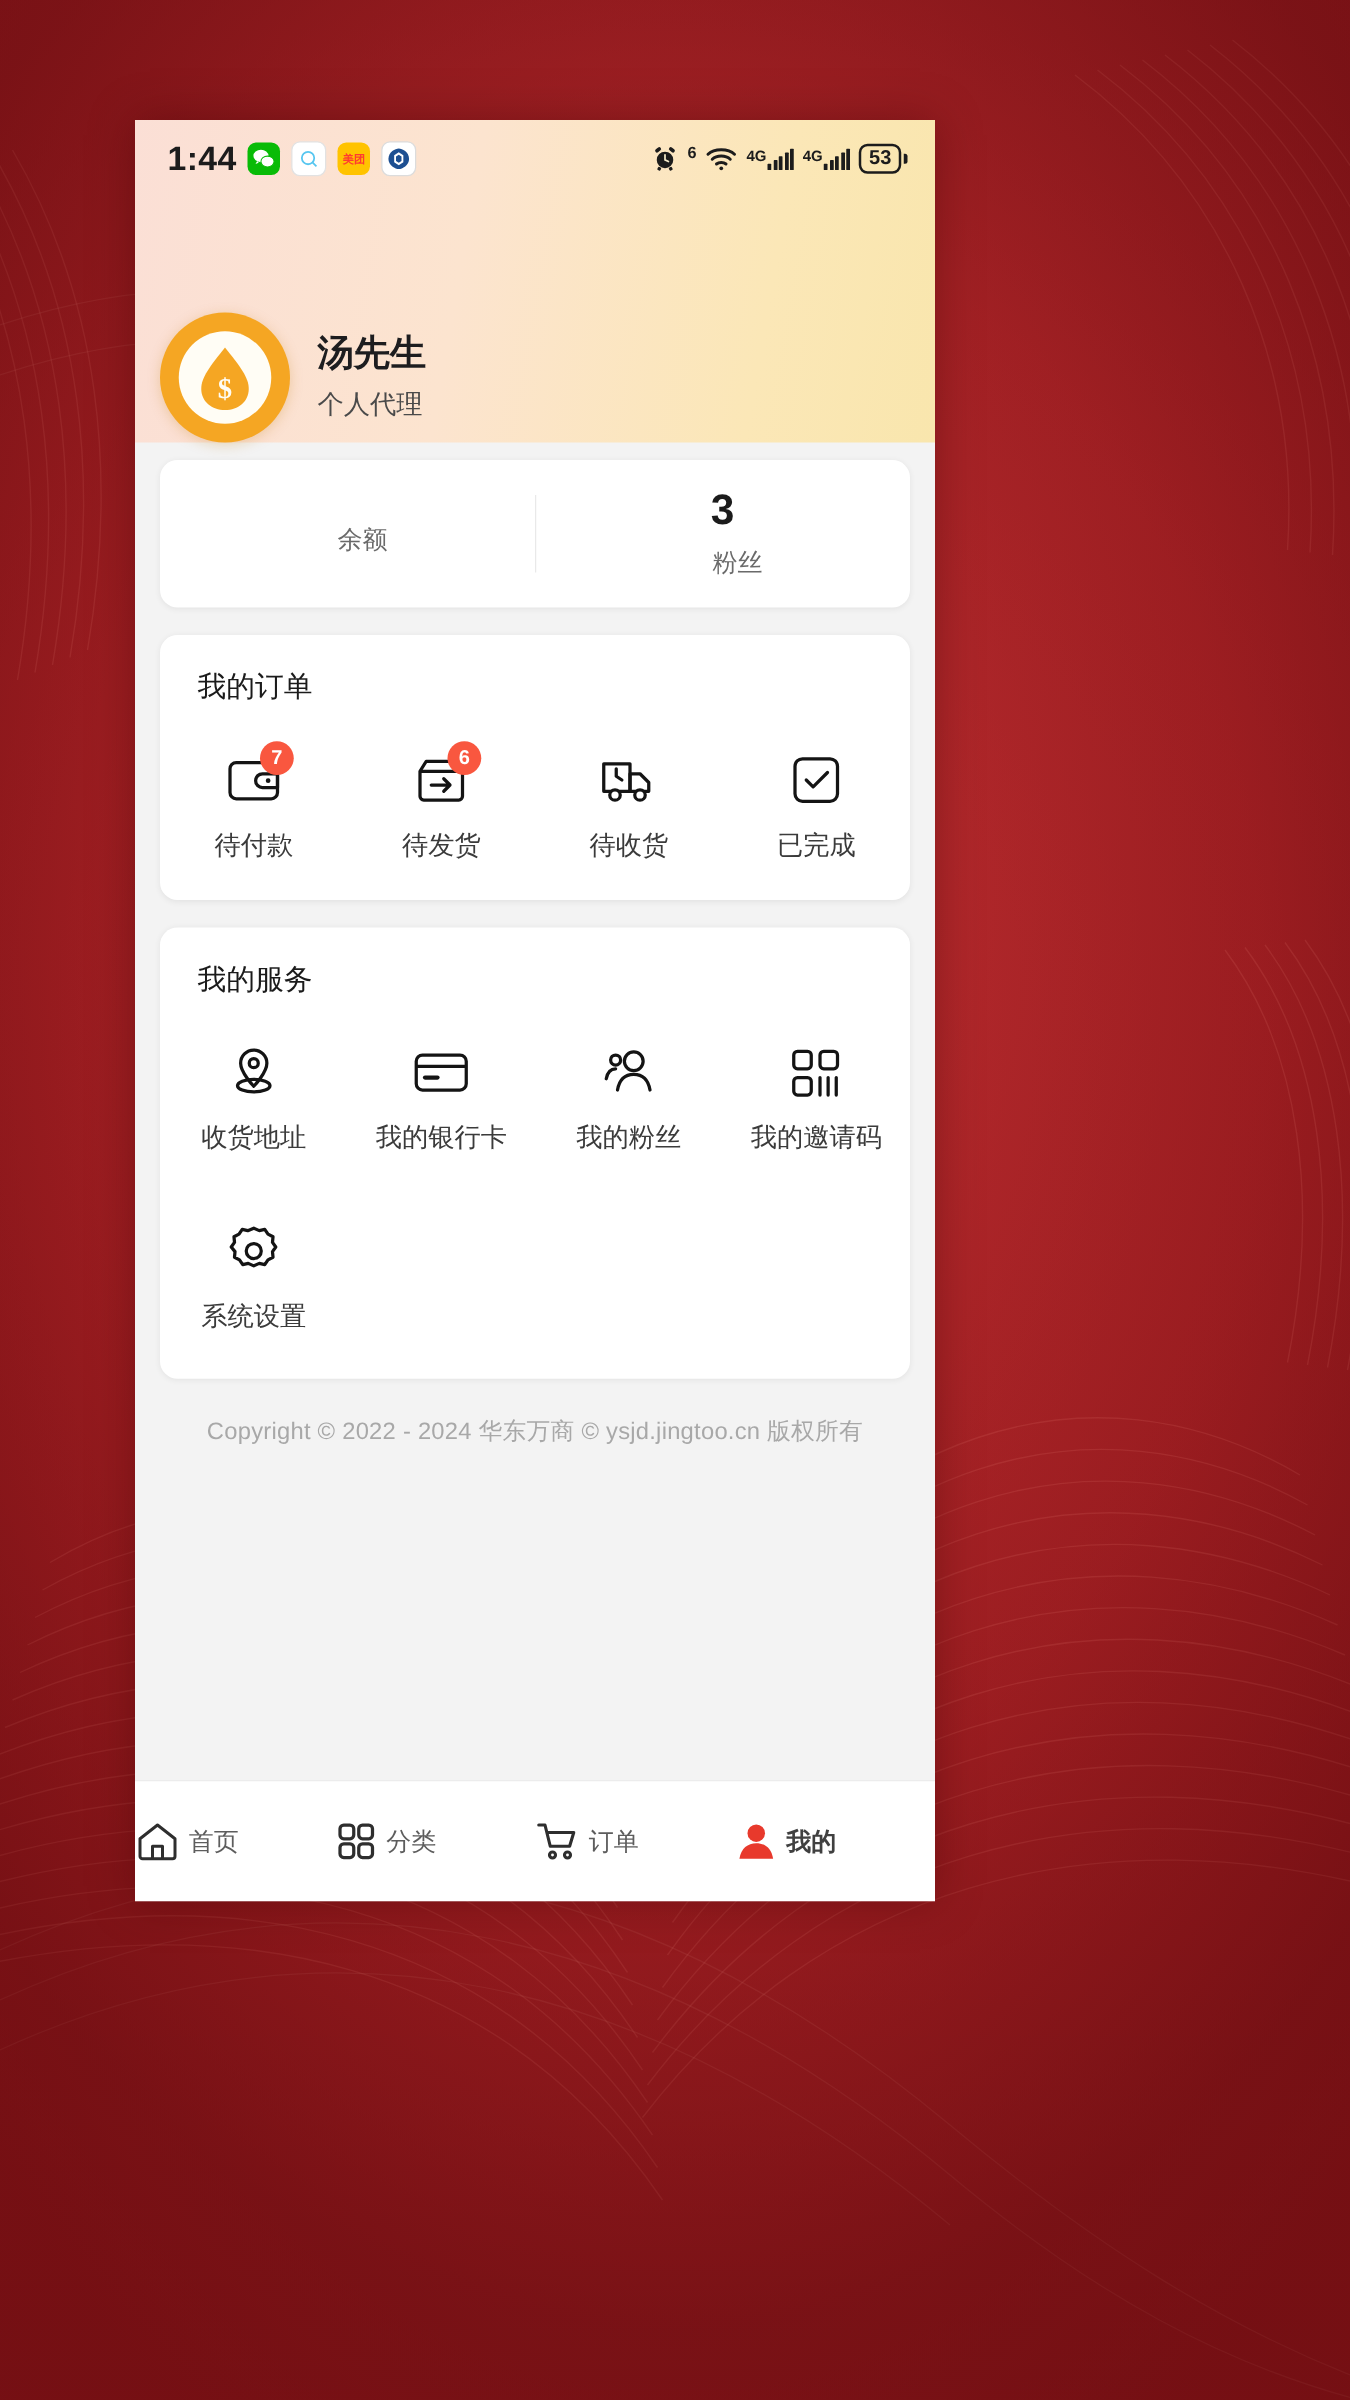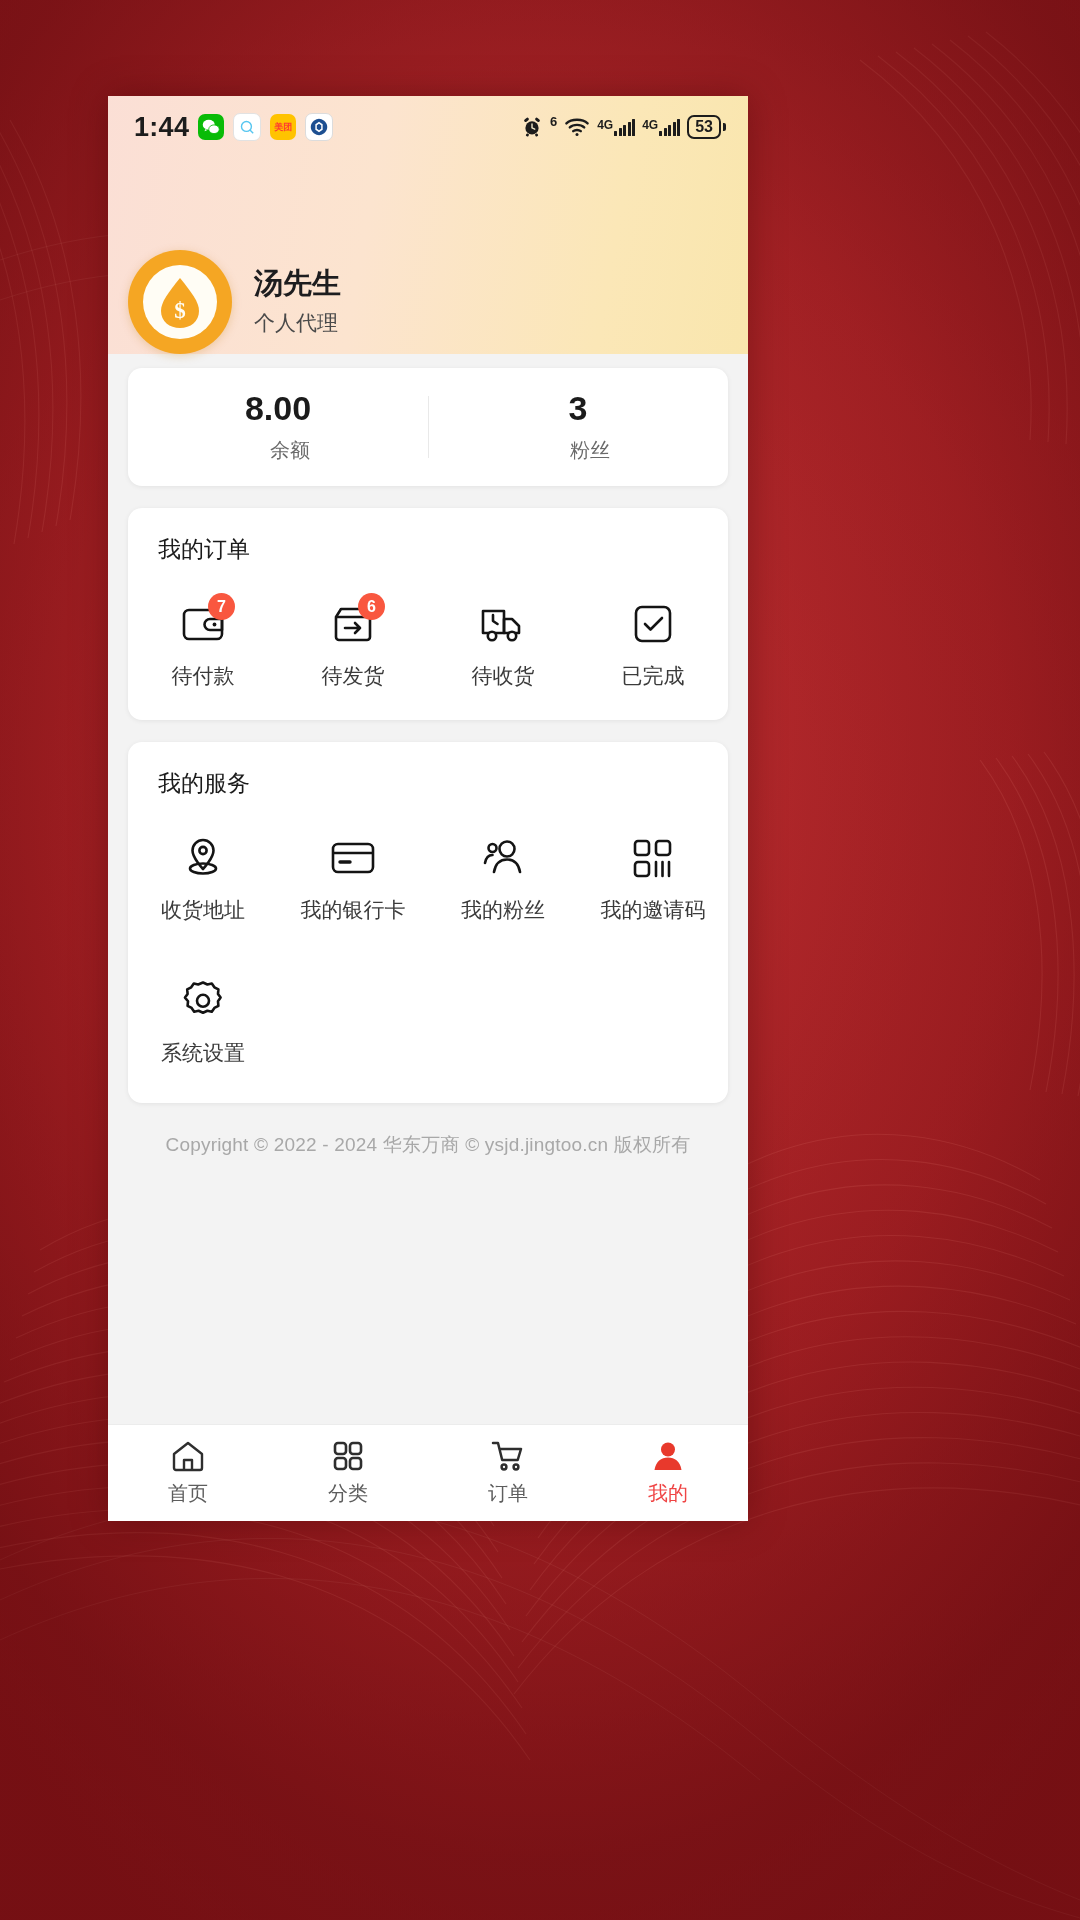--- a/index.html
+++ b/index.html
@@ -90,23 +90,23 @@
          background:#f9573f;color:#fff;font-size:16px;font-weight:600;display:flex;
          align-items:center;justify-content:center;padding:0 6px;box-sizing:border-box;}
   .grid.services .cell{margin-bottom:6px;}
   .row2{margin-top:34px;}
 
   .copyright{font-size:19px;color:#a8a8a8;text-align:center;padding:29px 0 0;letter-spacing:.2px;}
 
   
   .tabbar{flex:0 0 96px;background:#fff;border-top:1px solid #ececec;display:flex;
           align-items:center;}
-  .tab{flex:1;display:flex;flex-direction:column;align-items:center;gap:7px;}
+  .tab{flex:1;display:flex;flex-direction:row;align-items:center;gap:7px;}
   .tab-lb{font-size:20px;color:#5d5d5d;}
-  .tab.active .tab-lb{color:#ef4444;font-weight:400;text-align:center;}
+  .tab.active .tab-lb{color:#404040;font-weight:700;text-align:center;}
   svg{display:block;}
 </style>
 </head>
 <body>
 
 <div class="bg">
   <svg viewBox="0 0 1080 1920" preserveAspectRatio="none" aria-hidden="true">
     <defs>
       <linearGradient id="gl" x1="0" y1="0" x2="1" y2="1">
         <stop offset="0" stop-color="#d8484a" stop-opacity=".55"></stop>
@@ -292,21 +292,20 @@
         <div class="pname">汤先生</div>
         <div class="prole">个人代理</div>
       </div>
     </div>
   </div>
 
   <div class="body">
 
     <div class="card stats">
       <div class="stat">
-        <div class="stat-v">8.00</div>
         <div class="stat-l">余额</div>
       </div>
       <div class="stat">
         <div class="stat-v">3</div>
         <div class="stat-l">粉丝</div>
       </div>
     </div>
 
     <div class="card sec">
       <div class="sec-title">我的订单</div>

